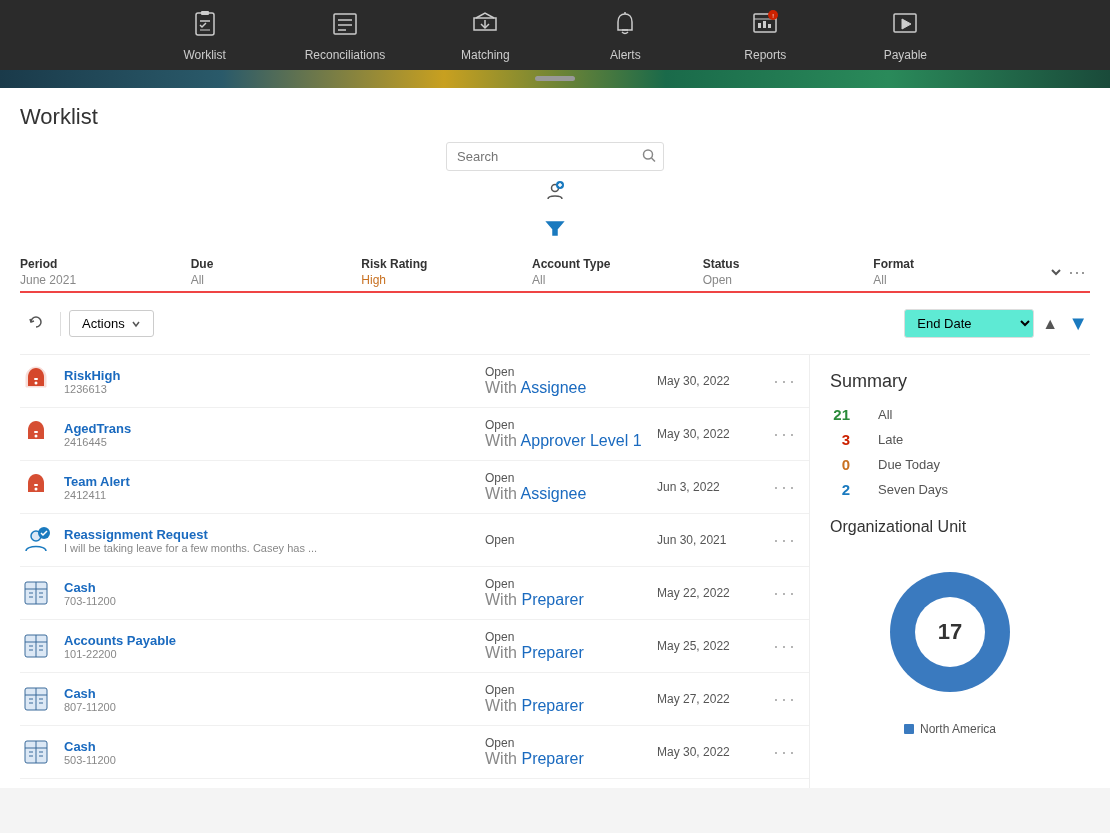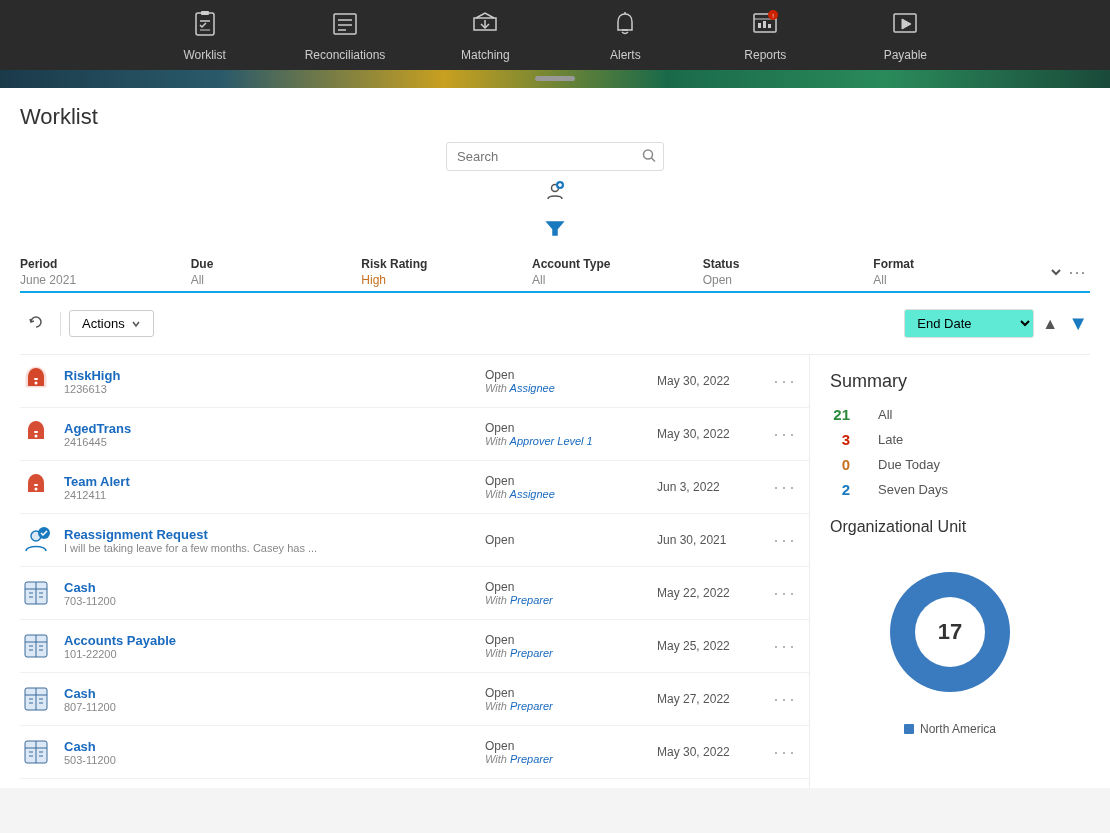--- a/index.html
+++ b/index.html
@@ -92,21 +92,21 @@
       font-size: 18px;
       color: #555;
       cursor: pointer;
       padding: 2px 4px;
     }
     .icon-btn.filter { color: #1a7abf; }
 
     
     .filter-row {
       display: flex;
-      border-bottom: 2px solid #0ea5e9;
+      border-bottom: 2px solid #ef4444;
       padding-bottom: 4px;
       margin-bottom: 0;
     }
     .filter-col {
       flex: 1;
       display: flex;
       flex-direction: column;
       gap: 2px;
     }
     .filter-col:last-child { flex: 0.8; }
@@ -245,23 +245,22 @@
     }
 
     .item-status {
       min-width: 160px;
     }
     .status-text {
       font-size: 12px;
       color: #555;
     }
     .assignee-text {
-      font-size: 11px;
+      font-size: 16px;
       color: #888;
-      font-style: italic;
     }
     .assignee-text span { color: #1a6abf; }
 
     .item-date {
       min-width: 100px;
       font-size: 12px;
       color: #555;
     }
     .item-more {
       color: #aaa;

